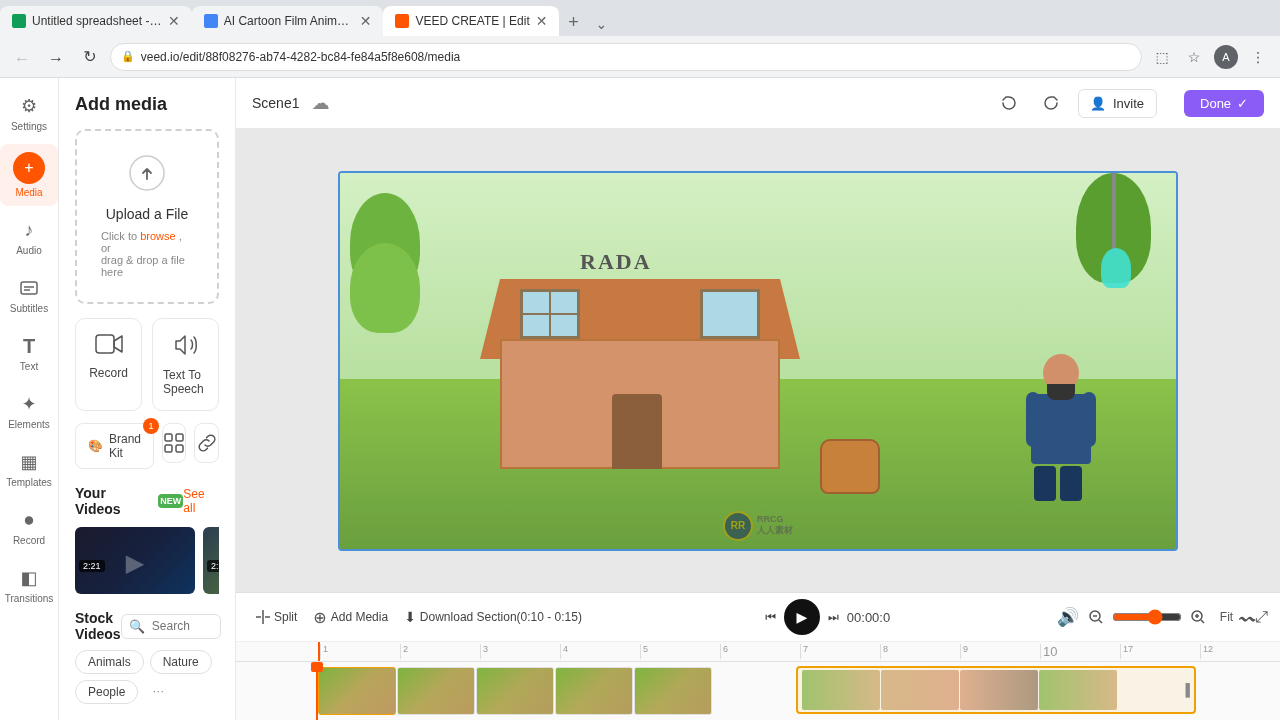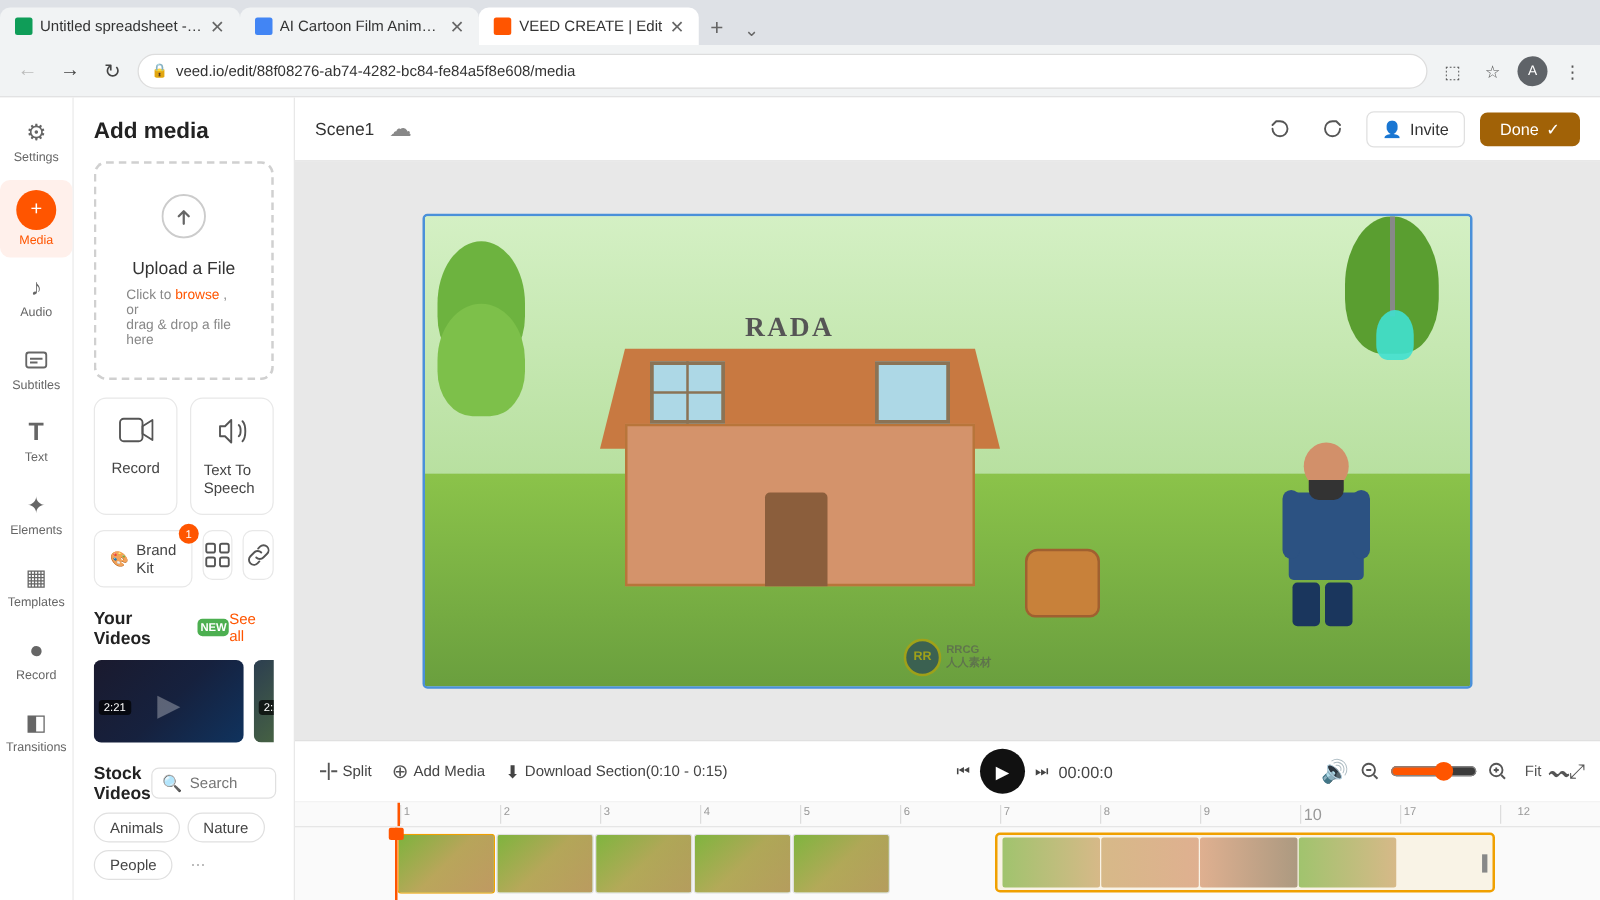--- a/index.html
+++ b/index.html
@@ -83,21 +83,21 @@
     
     .main-content { flex: 1; display: flex; flex-direction: column; background: #f0f0f0; }
 
     
     .top-bar { display: flex; align-items: center; padding: 10px 16px; background: #fff; border-bottom: 1px solid #e8e8e8; gap: 12px; }
     .scene-name { font-size: 14px; font-weight: 500; color: #333; }
     .cloud-icon { font-size: 18px; color: #888; }
     .spacer { flex: 1; }
     .undo-btn, .redo-btn { width: 30px; height: 30px; border-radius: 6px; border: none; background: transparent; cursor: pointer; font-size: 18px; color: #555; display: flex; align-items: center; justify-content: center; }
     .invite-btn { display: flex; align-items: center; gap: 6px; padding: 6px 12px; border: 1px solid #e0e0e0; border-radius: 6px; background: #fff; cursor: pointer; font-size: 13px; color: #333; }
-    .done-btn { display: flex; align-items: center; gap: 6px; padding: 6px 16px; border-radius: 6px; background: #a16207; color: #fff; cursor: pointer; font-size: 13px; font-weight: 500; border: none; }
+    .done-btn { display: flex; align-items: center; gap: 6px; padding: 6px 16px; border-radius: 6px; background: #8b5cf6; color: #fff; cursor: pointer; font-size: 13px; font-weight: 500; border: none; margin-left: 15px; }
 
     
     .canvas-area { flex: 1; display: flex; align-items: center; justify-content: center; padding: 20px; background: #e8e8e8; }
     .canvas-frame { width: 840px; height: 380px; background: #c8e6c9; border-radius: 4px; overflow: hidden; position: relative; border: 2px solid #4a90d9; }
 
     
     .timeline-area { background: #fff; border-top: 1px solid #e0e0e0; }
     .timeline-toolbar { display: flex; align-items: center; gap: 0; padding: 6px 12px; border-bottom: 1px solid #f0f0f0; }
     .tl-btn { display: flex; align-items: center; gap: 4px; padding: 4px 8px; border-radius: 4px; border: none; background: transparent; cursor: pointer; font-size: 12px; color: #444; }
     .tl-play { width: 36px; height: 36px; border-radius: 50%; background: #111; color: white; display: flex; align-items: center; justify-content: center; cursor: pointer; font-size: 14px; border: none; }
@@ -361,21 +361,21 @@
             <div style="position:absolute;bottom:0;left:0;right:0;height:130px;background:#d4936b;border:2px solid #b8753a;"></div>
 
             <div style="position:absolute;bottom:0;left:40%;width:50px;height:75px;background:#8b5e3c;border-radius:4px 4px 0 0;"></div>
 
             <div style="position:absolute;top:20px;left:20px;width:60px;height:50px;background:#add8e6;border:3px solid #8b7355;"></div>
             <div style="position:absolute;top:20px;right:20px;width:60px;height:50px;background:#add8e6;border:3px solid #8b7355;"></div>
 
             <div style="position:absolute;top:20px;left:20px;width:60px;height:2px;background:#8b7355;top:44px;"></div>
             <div style="position:absolute;top:20px;left:49px;width:2px;height:50px;background:#8b7355;"></div>
 
-            <div style="position:absolute;top:-20px;left:96px;font-size:22px;font-weight:900;color:#555;font-family:serif;letter-spacing:2px;text-align:center;">RADA</div>
+            <div style="position:absolute;top:-20px;left:80px;font-size:22px;font-weight:900;color:#555;font-family:serif;letter-spacing:2px;text-align:center;">RADA</div>
           </div>
 
           <div style="position:absolute;top:0;right:60px;width:4px;height:80px;background:#888;"></div>
           <div style="position:absolute;top:75px;right:45px;width:30px;height:40px;background:#40e0d0;border-radius:50% 50% 30% 30%;opacity:0.9;"></div>
 
           <div style="position:absolute;bottom:55px;left:480px;width:60px;height:55px;background:#c8813a;border-radius:10px 10px 8px 8px;border:2px solid #a06030;"></div>
 
           <div style="position:absolute;bottom:55px;right:80px;width:70px;height:140px;">
 
             <div style="width:36px;height:38px;background:#d2906a;border-radius:50%;margin:0 auto;position:relative;">
@@ -457,21 +457,21 @@
           <div style="width:80px;font-size:9px;color:#999;border-left:1px solid #ddd;padding-left:2px;">2</div>
           <div style="width:80px;font-size:9px;color:#999;border-left:1px solid #ddd;padding-left:2px;">3</div>
           <div style="width:80px;font-size:9px;color:#999;border-left:1px solid #ddd;padding-left:2px;">4</div>
           <div style="width:80px;font-size:9px;color:#999;border-left:1px solid #ddd;padding-left:2px;">5</div>
           <div style="width:80px;font-size:9px;color:#999;border-left:1px solid #ddd;padding-left:2px;">6</div>
           <div style="width:80px;font-size:9px;color:#999;border-left:1px solid #ddd;padding-left:2px;">7</div>
           <div style="width:80px;font-size:9px;color:#999;border-left:1px solid #ddd;padding-left:2px;">8</div>
           <div style="width:80px;font-size:9px;color:#999;border-left:1px solid #ddd;padding-left:2px;">9</div>
           <div style="width:80px;font-size:13px;color:#999;border-left:1px solid #ddd;padding-left:2px;">10</div>
           <div style="width:80px;font-size:9px;color:#999;border-left:1px solid #ddd;padding-left:2px;">17</div>
-          <div style="width:80px;font-size:9px;color:#999;border-left:1px solid #ddd;padding-left:13px;">12</div>
+          <div style="width:80px;font-size:9px;color:#999;border-left:1px solid #ddd;padding-left:2px;">12</div>
         </div>
       </div>
 
       <div style="height:58px;background:#fafafa;display:flex;align-items:center;padding:4px 4px 4px 82px;gap:2px;overflow:hidden;position:relative;">
 
         <div style="display:flex;gap:1px;height:48px;overflow:hidden;">
           <div style="width:78px;height:48px;background:linear-gradient(90deg,#8bc34a,#6db33f);border-radius:3px;overflow:hidden;border:1px solid #f0a000;">
             <div style="width:100%;height:100%;background:linear-gradient(135deg,#7aaf3a 0%,#c8a060 50%,#d4936b 100%);opacity:0.8;"></div>
           </div>
           <div style="width:78px;height:48px;background:linear-gradient(90deg,#8bc34a,#6db33f);border-radius:3px;overflow:hidden;border:1px solid #e0e0e0;">

